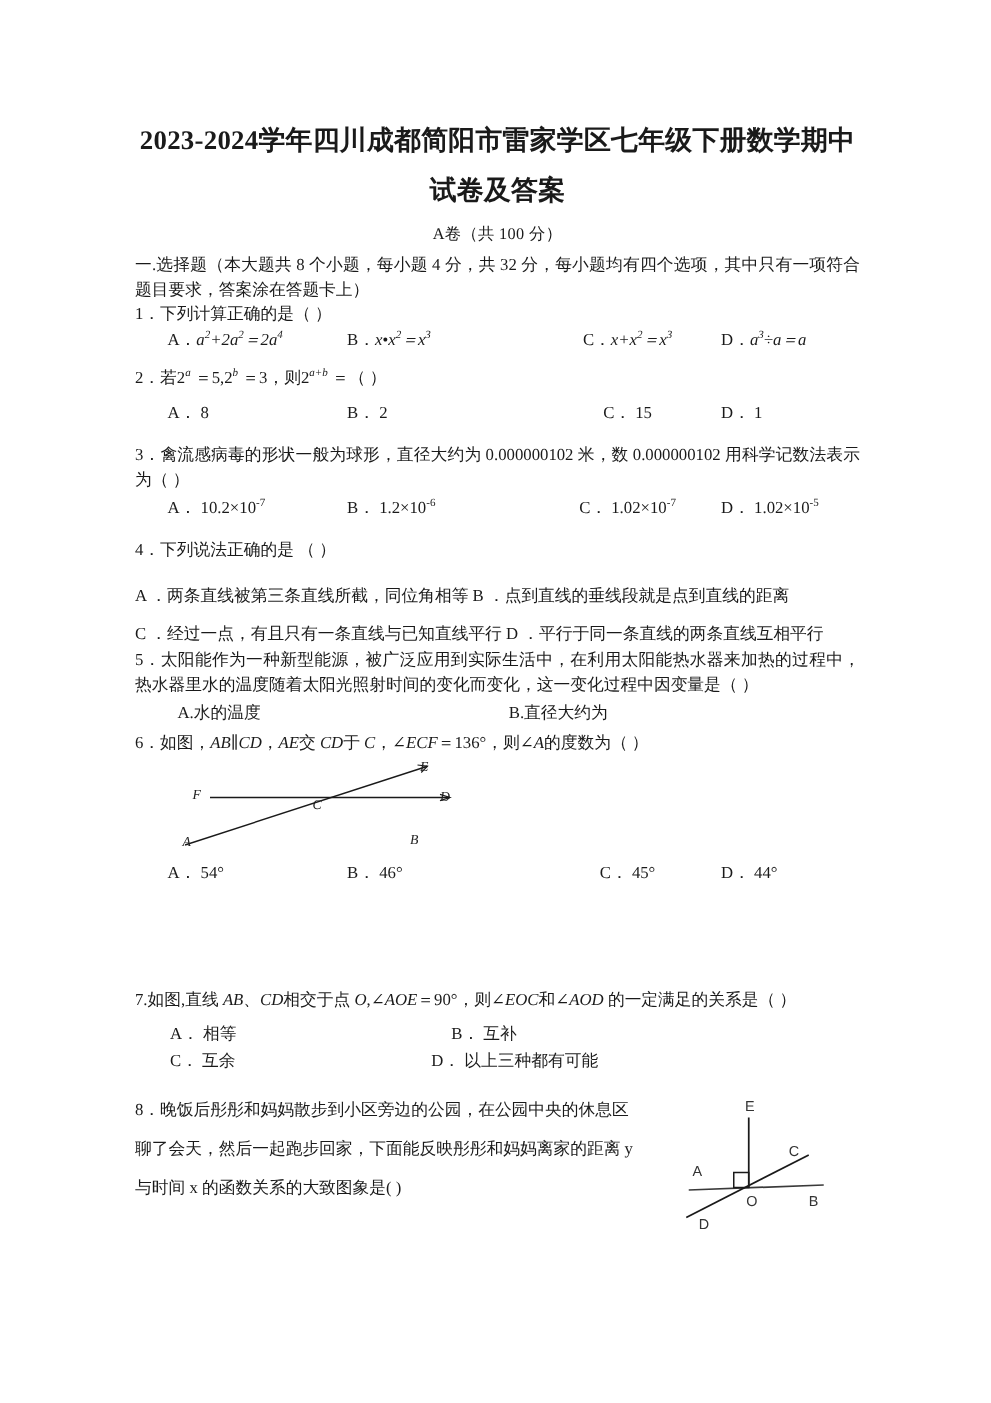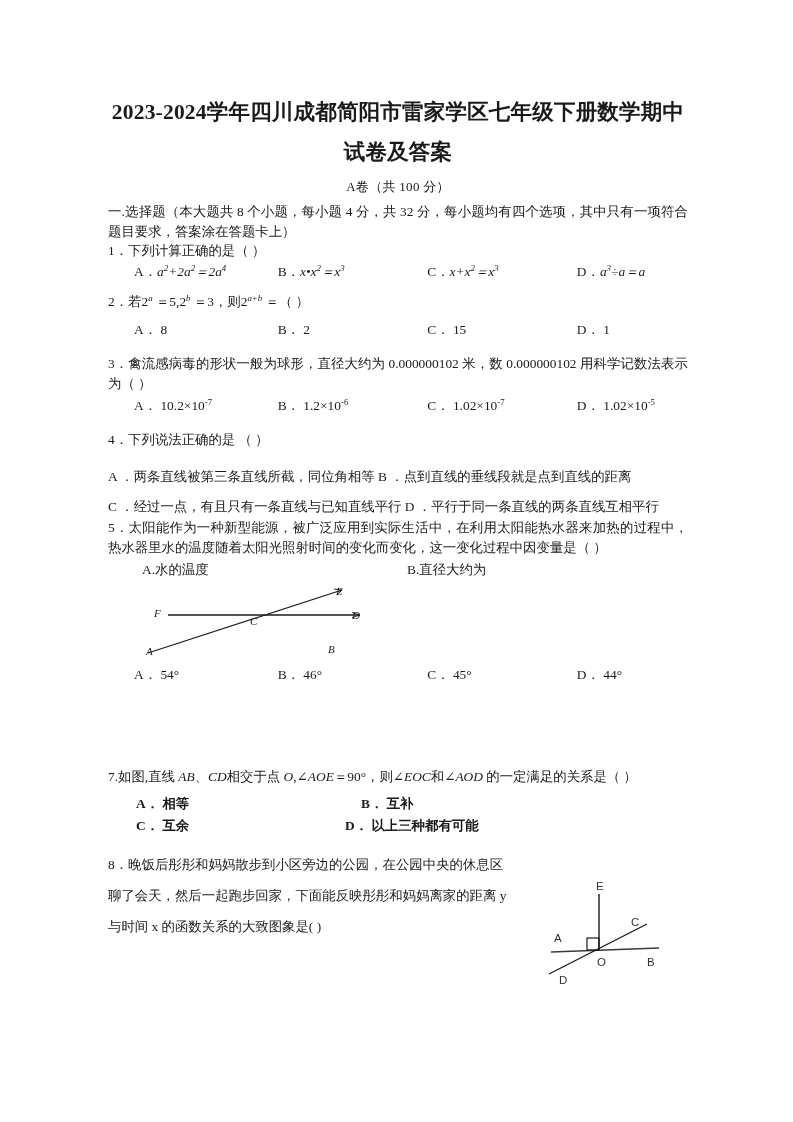--- a/index.html
+++ b/index.html
@@ -58,35 +58,34 @@
   .opts {
     display: flex;
     font-size: 13.4px;
     line-height: 20px;
     padding-left: 26px;
     margin: 1px 0 0 0;
   }
   .opts > span { display: block; }
   .o1 { width: 168px; }
   .o2 { width: 175px; }
-  .o3 { width: 175px; }
+  .o3 { width: 175px; text-align: center; }
   .o4 { width: 130px; }
 
   
   .opts2 {
     display: flex;
     font-size: 13.4px;
     line-height: 22px;
     padding-left: 20px;
   }
   .opts2 .c1 { width: 265px; }
   .opts2 .c2 { width: 265px; }
   .opts2-i {
     padding-left: 28px;
-    font-weight: bold;
   }
   .opts2-i .c1 { width: 225px; }
 
   .it { font-style: italic; }
   sup, sub { font-size: 0.66em; line-height: 0; }
   sup { vertical-align: super; }
 
   .mrow { white-space: nowrap; }
 
   
@@ -169,20 +168,21 @@
 
   <div style="margin-top:2px;">
     <p class="q q-stem"><span>5．</span><span>太阳能作为一种新型能源，被广泛应用到实际生活中，在利用太阳能热水器来加热的过程中，热水器里水的温度随着太阳光照射时间的变化而变化，这一变化过程中因变量是（      ）</span></p>
     <div class="opts2" style="padding-left:0;margin-top:2px;margin-left:34px;">
       <span class="c1"><span>A.</span><span>水的温度</span></span>
       <span class="c2"><span>B.</span><span>直径大约为</span></span>
     </div>
   </div>
 
   <div style="margin-top:3px;">
+    <p class="q q-stem"><span>6．</span><span class="mrow">如图，<span class="it">AB</span>∥<span class="it">CD</span>，<span class="it">AE</span>交 <span class="it">CD</span>于 <span class="it">C</span>，∠<span class="it">ECF</span>＝136°，则∠<span class="it">A</span>的度数为（      ）</span></p>
 
     <div class="fig6">
       <svg width="250" height="78" viewBox="0 0 250 78">
 
         <line x1="22" y1="30" x2="214" y2="30" stroke="#1a1a1a" stroke-width="1.3"></line>
 
         <line x1="2" y1="68" x2="196" y2="5" stroke="#1a1a1a" stroke-width="1.1"></line>
 
         <path d="M206,27.5 L214,30 L206,32.5" fill="none" stroke="#1a1a1a" stroke-width="0.9"></path>
 

